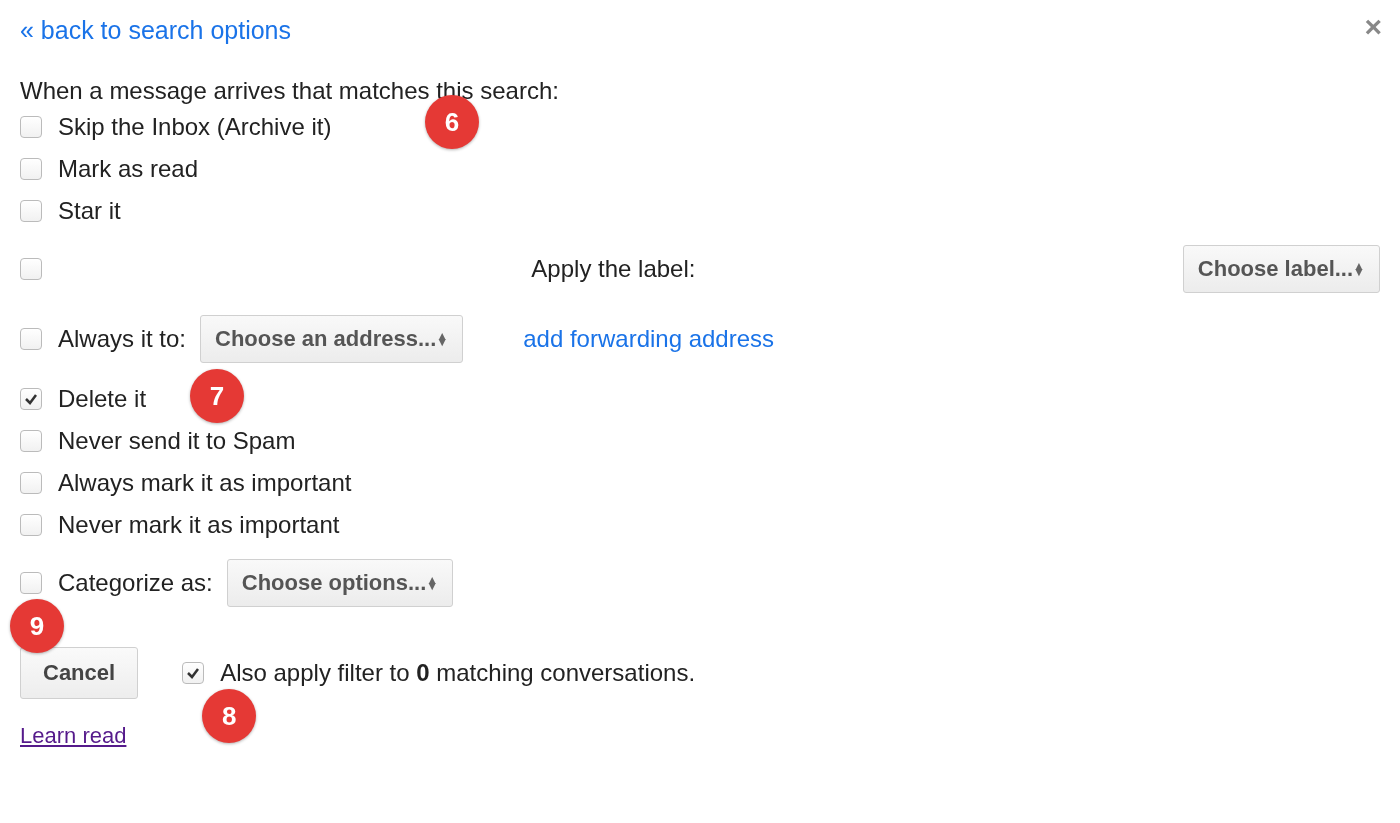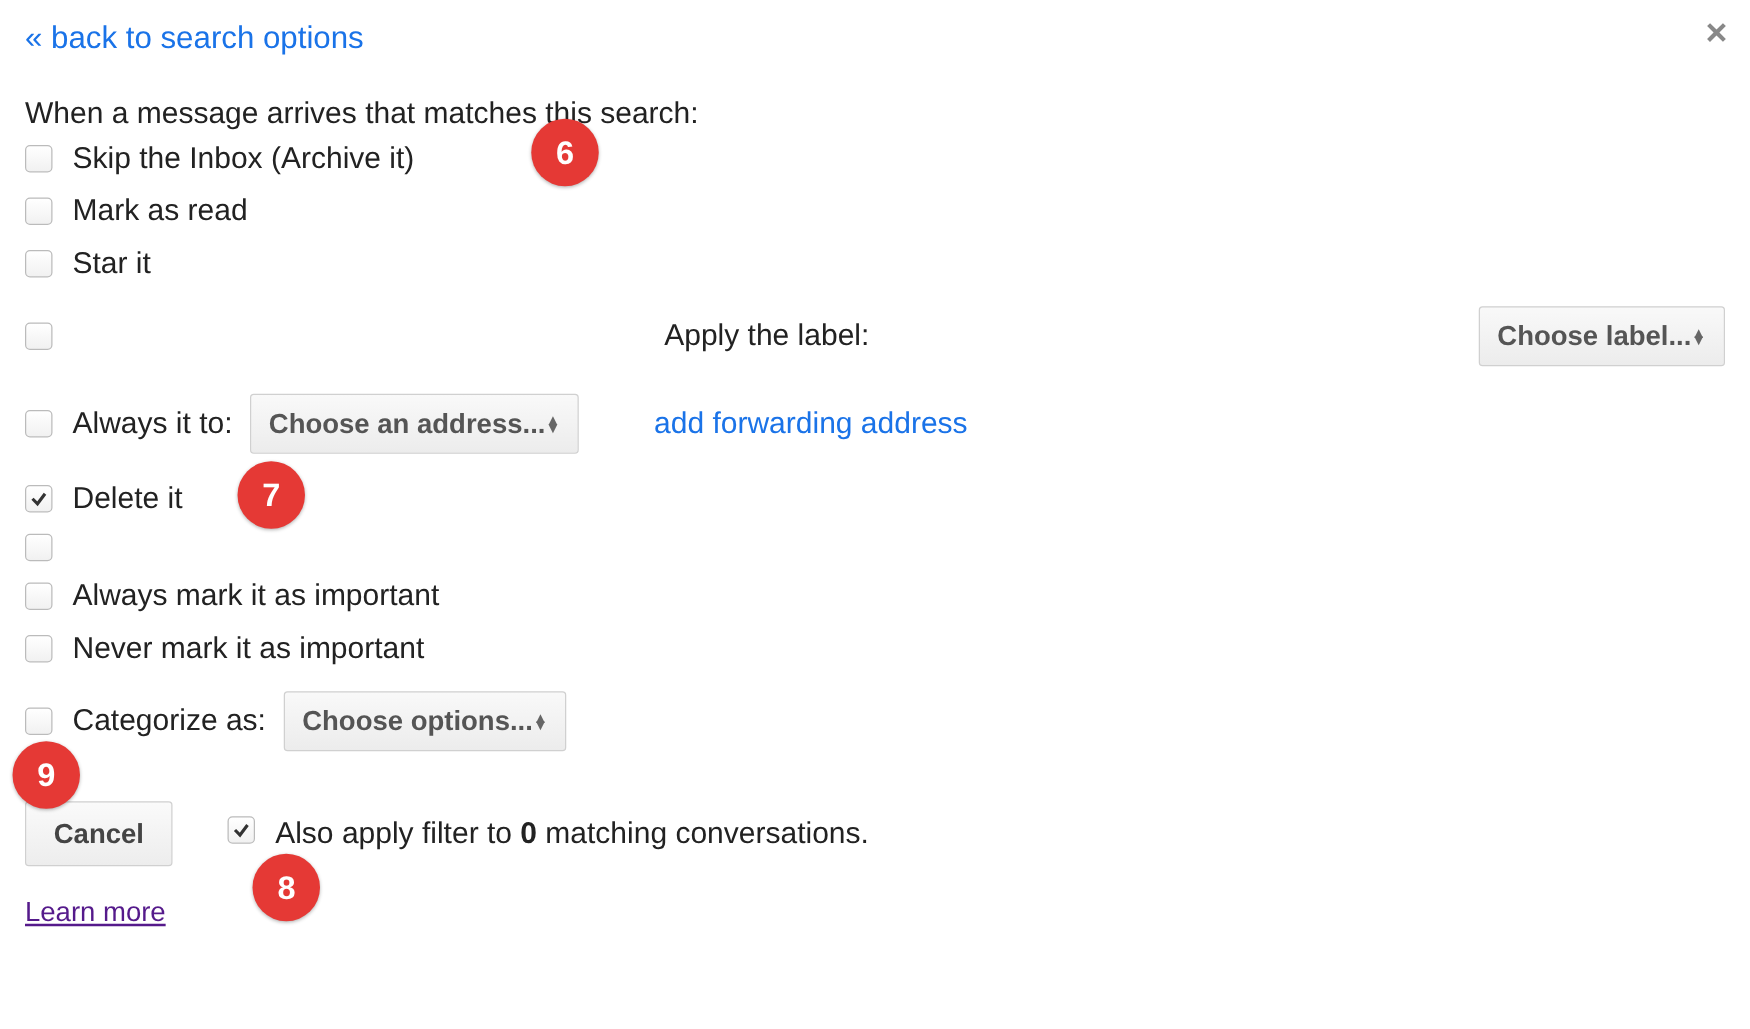--- a/index.html
+++ b/index.html
@@ -72,21 +72,21 @@
     }
     .btn.primary {
       background: #3b8cf2; color: #fff; font-weight: bold;
       border-color: #2f76d1;
     }
     .btn.secondary {
       background: linear-gradient(#fafafa,#ededed);
       color: #444; font-weight: bold;
       border-color: #d0d0d0;
     }
-    .also-row { display: flex; gap: 10px; position: relative; }
+    .also-row { display: flex; align-items: center; gap: 10px; position: relative; }
     .also-row .cb { width: 22px; height: 22px; }
     .also-text b { font-weight: bold; }
     .learn { margin-top: 8px; display: inline-block; font-size: 22px; }
     .fwd-link { margin-left: 50px; font-size: 24px; color: #1a73e8; }
   </style>
 </head>
 <body>
 
 
 
@@ -155,20 +155,21 @@
   </span>
   <span class="opt-label">Delete it</span>
   <span class="badge" style="left:170px; top:-16px;">7</span>
 </div>
 
 
 <div class="row">
   <span class="cb">
     
   </span>
+  <span class="opt-label">Never send it to Spam</span>
 </div>
 
 
 <div class="row">
   <span class="cb">
     
   </span>
   <span class="opt-label">Always mark it as important</span>
 </div>
 
@@ -203,16 +204,16 @@
           <path d="M2 7 L6 11 L12 3" stroke="#333" stroke-width="2.5" fill="none"></path>
         </svg>
     </span>
     <span class="also-text">
       <span>Also apply filter to </span><b>0</b><span> matching conversations.</span>
     </span>
     <span class="badge" style="left:20px; top:30px;">8</span>
   </div>
 </div>
 
-<a class="link-purple learn">Learn more</a>
+<a class="link-purple learn">Learn read</a>
 
 
 
 
 </body></html>

